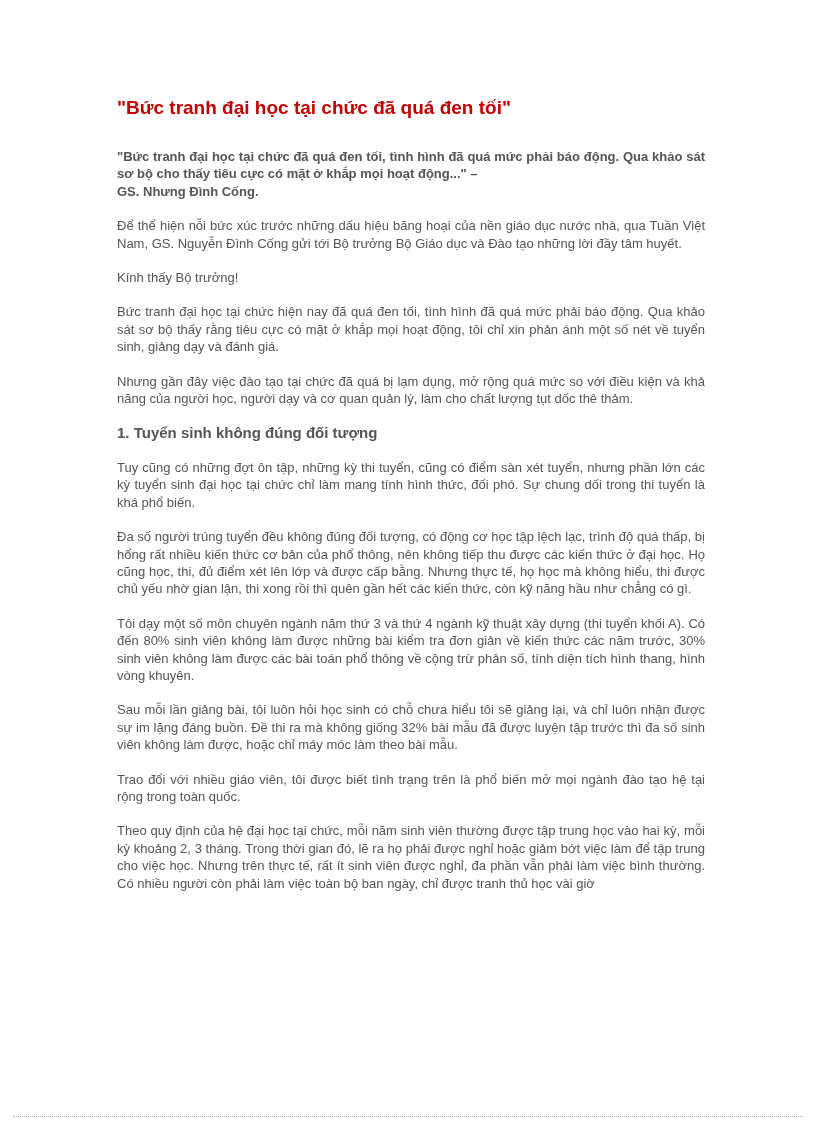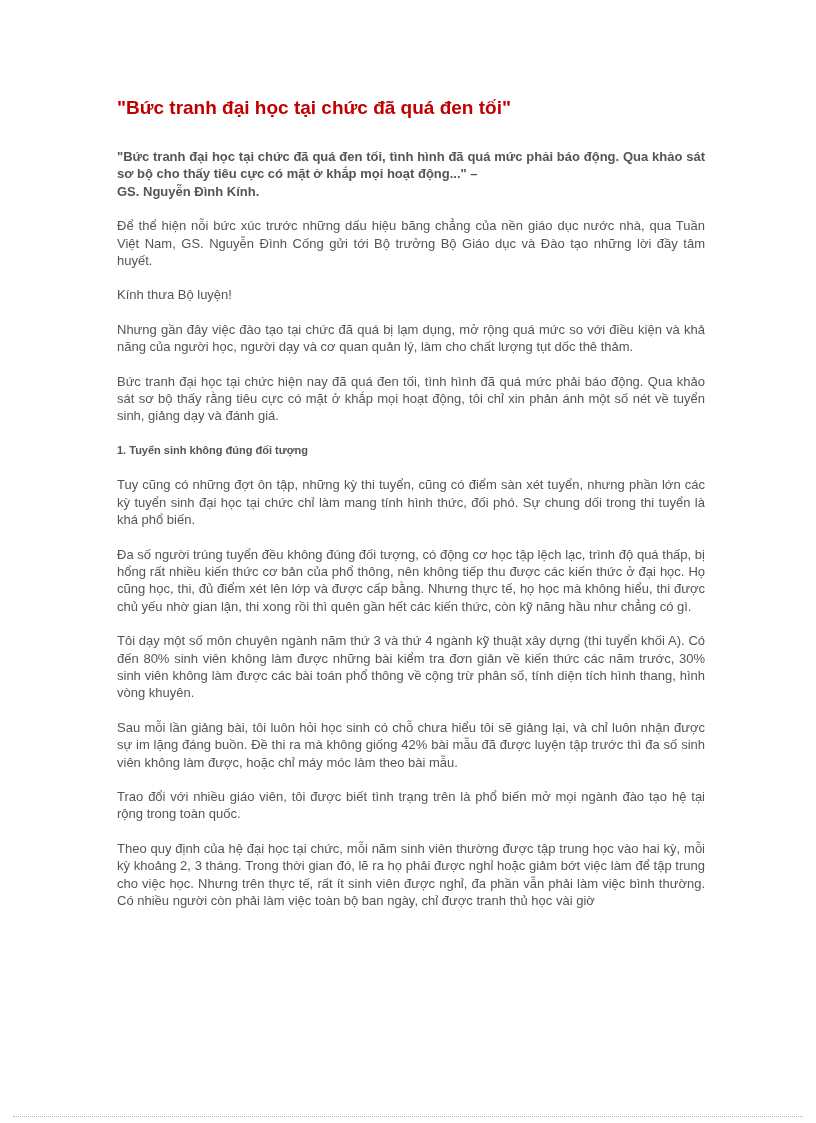--- a/index.html
+++ b/index.html
@@ -33,21 +33,21 @@
     margin: 0 0 28px 0;
     text-align: left;
   }
   .content p {
     margin: 0 0 17px 0;
   }
   .lead {
     font-weight: bold;
   }
   .section-heading {
-    font-size: 11px;
+    font-size: 15px;
     line-height: 17.4px;
     font-weight: bold;
     color: #555555;
     margin: 0 0 17px 0;
     text-align: left;
   }
   .page-break-line {
     position: absolute;
     left: 13px;
     right: 13px;
@@ -57,40 +57,40 @@
   }
 </style>
 </head>
 <body>
 
 <div class="page">
   <div class="content">
 
     <h1 class="article-title">"Bức tranh đại học tại chức đã quá đen tối"</h1>
 
-    <p class="lead"><span>"Bức tranh đại học tại chức đã quá đen tối, tình hình đã quá mức phải báo động. Qua khảo sát sơ bộ cho thấy tiêu cực có mặt ở khắp mọi hoạt động..." –</span><br><span>GS. Nguyễn Đình Kính.</span></p>
+    <p class="lead"><span>"Bức tranh đại học tại chức đã quá đen tối, tình hình đã quá mức phải báo động. Qua khảo sát sơ bộ cho thấy tiêu cực có mặt ở khắp mọi hoạt động..." –</span><br><span>GS. Nhưng Đình Cống.</span></p>
 
-    <p>Để thể hiện nỗi bức xúc trước những dấu hiệu băng chẳng của nền giáo dục nước nhà, qua Tuần Việt Nam, GS. Nguyễn Đình Cống gửi tới Bộ trưởng Bộ Giáo dục và Đào tạo những lời đầy tâm huyết.</p>
+    <p>Để thể hiện nỗi bức xúc trước những dấu hiệu băng hoại của nền giáo dục nước nhà, qua Tuần Việt Nam, GS. Nguyễn Đình Cống gửi tới Bộ trưởng Bộ Giáo dục và Đào tạo những lời đầy tâm huyết.</p>
 
-    <p>Kính thưa Bộ luyện!</p>
+    <p>Kính thấy Bộ trưởng!</p>
 
 
+    <p>Bức tranh đại học tại chức hiện nay đã quá đen tối, tình hình đã quá mức phải báo động. Qua khảo sát sơ bộ thấy rằng tiêu cực có mặt ở khắp mọi hoạt động, tôi chỉ xin phản ánh một số nét về tuyển sinh, giảng dạy và đánh giá.</p>
+
     <p>Nhưng gần đây việc đào tạo tại chức đã quá bị lạm dụng, mở rộng quá mức so với điều kiện và khả năng của người học, người dạy và cơ quan quản lý, làm cho chất lượng tụt dốc thê thảm.</p>
-
-    <p>Bức tranh đại học tại chức hiện nay đã quá đen tối, tình hình đã quá mức phải báo động. Qua khảo sát sơ bộ thấy rằng tiêu cực có mặt ở khắp mọi hoạt động, tôi chỉ xin phản ánh một số nét về tuyển sinh, giảng dạy và đánh giá.</p>
 
     <h2 class="section-heading">1. Tuyển sinh không đúng đối tượng</h2>
 
     <p>Tuy cũng có những đợt ôn tập, những kỳ thi tuyển, cũng có điểm sàn xét tuyển, nhưng phần lớn các kỳ tuyển sinh đại học tại chức chỉ làm mang tính hình thức, đối phó. Sự chung dối trong thi tuyển là khá phổ biến.</p>
 
     <p>Đa số người trúng tuyển đều không đúng đối tượng, có động cơ học tập lệch lạc, trình độ quá thấp, bị hổng rất nhiều kiến thức cơ bản của phổ thông, nên không tiếp thu được các kiến thức ở đại học. Họ cũng học, thi, đủ điểm xét lên lớp và được cấp bằng. Nhưng thực tế, họ học mà không hiểu, thi được chủ yếu nhờ gian lận, thi xong rồi thì quên gần hết các kiến thức, còn kỹ năng hầu như chẳng có gì.</p>
 
     <p>Tôi dạy một số môn chuyên ngành năm thứ 3 và thứ 4 ngành kỹ thuật xây dựng (thi tuyển khối A). Có đến 80% sinh viên không làm được những bài kiểm tra đơn giản về kiến thức các năm trước, 30% sinh viên không làm được các bài toán phổ thông về cộng trừ phân số, tính diện tích hình thang, hình vòng khuyên.</p>
 
-    <p>Sau mỗi lần giảng bài, tôi luôn hỏi học sinh có chỗ chưa hiểu tôi sẽ giảng lại, và chỉ luôn nhận được sự im lặng đáng buồn. Đề thi ra mà không giống 42% bài mẫu đã được luyện tập trước thì đa số sinh viên không làm được, hoặc chỉ máy móc làm theo bài mẫu.</p>
+    <p>Sau mỗi lần giảng bài, tôi luôn hỏi học sinh có chỗ chưa hiểu tôi sẽ giảng lại, và chỉ luôn nhận được sự im lặng đáng buồn. Đề thi ra mà không giống 32% bài mẫu đã được luyện tập trước thì đa số sinh viên không làm được, hoặc chỉ máy móc làm theo bài mẫu.</p>
 
     <p>Trao đổi với nhiều giáo viên, tôi được biết tình trạng trên là phổ biến mở mọi ngành đào tạo hệ tại rộng trong toàn quốc.</p>
 
     <p>Theo quy định của hệ đại học tại chức, mỗi năm sinh viên thường được tập trung học vào hai kỳ, mỗi kỳ khoảng 2, 3 tháng. Trong thời gian đó, lẽ ra họ phải được nghỉ hoặc giảm bớt việc làm để tập trung cho việc học. Nhưng trên thực tế, rất ít sinh viên được nghỉ, đa phần vẫn phải làm việc bình thường. Có nhiều người còn phải làm việc toàn bộ ban ngày, chỉ được tranh thủ học vài giờ</p>
 
   </div>
 
   <div class="page-break-line"></div>
 </div>
 

